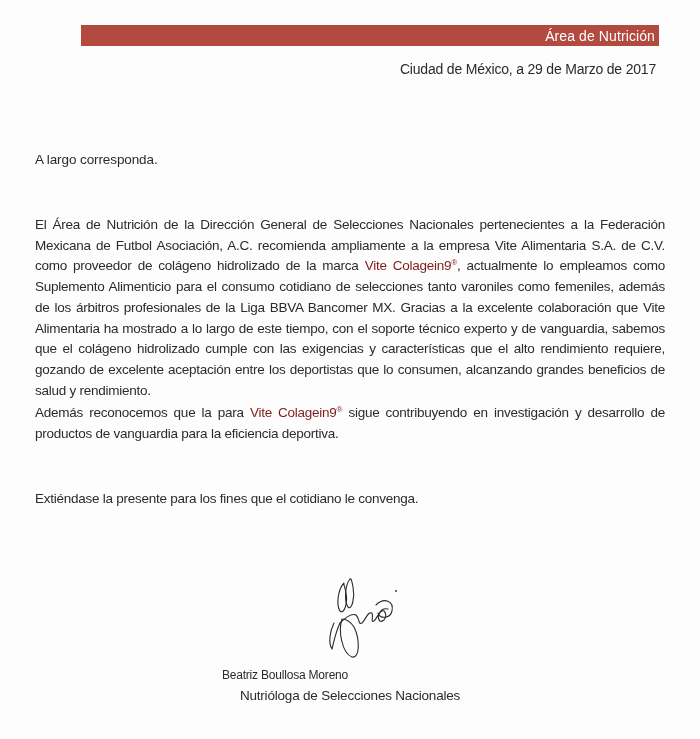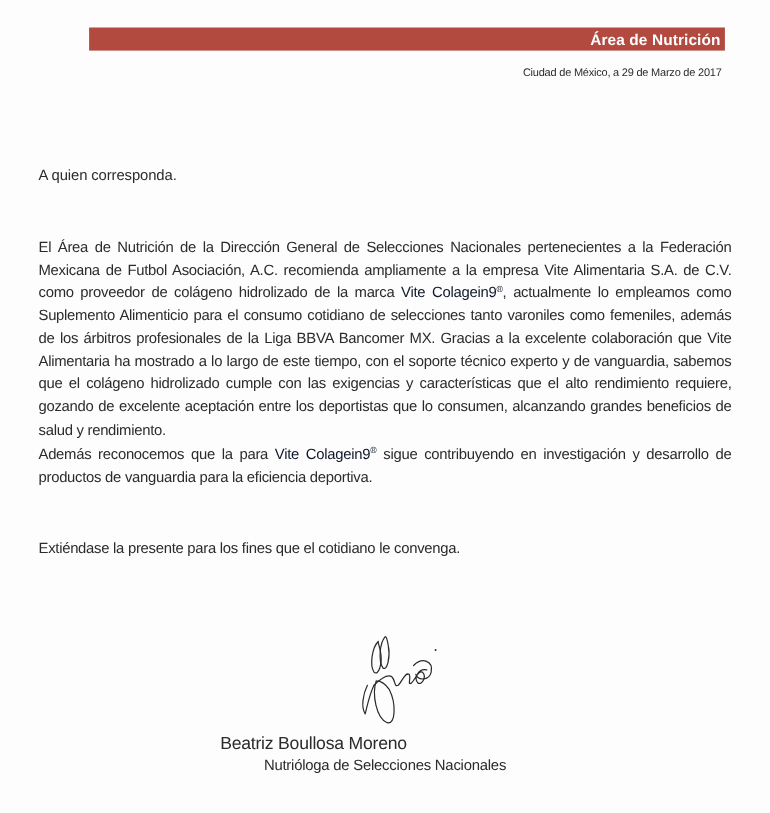--- a/index.html
+++ b/index.html
@@ -25,29 +25,29 @@
       background: #b34a40;
       box-sizing: border-box;
       padding-right: 4px;
       display: flex;
       align-items: center;
       justify-content: flex-end;
     }
     .header-title {
       color: #ffffff;
       font-family: "Liberation Sans", sans-serif;
-      font-weight: bold;
+      font-weight: normal;
       font-size: 14px;
       letter-spacing: 0.1px;
     }
     .date-line {
       position: absolute;
       right: 44px;
       top: 61px;
-      font-size: 10px;
+      font-size: 14px;
       color: #2b2b2b;
       letter-spacing: -0.2px;
     }
     .salutation {
       position: absolute;
       left: 35px;
       top: 152px;
       font-size: 13.5px;
       letter-spacing: -0.1px;
     }
@@ -57,41 +57,41 @@
       width: 630px;
       font-size: 13.5px;
       line-height: 20.7px;
       text-align: justify;
       letter-spacing: -0.25px;
     }
     .para-1 { top: 215px; }
     .para-2 { top: 403px; }
     .para-3 { top: 489px; }
     .brand {
-      color: #0f172a;
+      color: #7f1d1d;
     }
     .brand sup {
       font-size: 8px;
       vertical-align: 5px;
       line-height: 0;
     }
     .signature {
       position: absolute;
       left: 318px;
       top: 575px;
       width: 80px;
       height: 85px;
     }
     .sig-name {
       position: absolute;
       left: 0;
       width: 570px;
       text-align: center;
       top: 668px;
-      font-size: 16px;
+      font-size: 12px;
       letter-spacing: -0.2px;
     }
     .sig-title {
       position: absolute;
       left: 0;
       width: 700px;
       text-align: center;
       top: 688px;
       font-size: 13.5px;
       letter-spacing: -0.2px;
@@ -99,21 +99,21 @@
   </style>
 </head>
 <body>
 
 <div class="header-bar">
   <span class="header-title">Área de Nutrición</span>
 </div>
 
 <div class="date-line">Ciudad de México, a 29 de Marzo de 2017</div>
 
-<div class="salutation">A quien corresponda.</div>
+<div class="salutation">A largo corresponda.</div>
 
 <div class="para para-1"><span>El Área de Nutrición de la Dirección General de Selecciones Nacionales pertenecientes a la Federación Mexicana de Futbol Asociación, A.C. recomienda ampliamente a la empresa Vite Alimentaria S.A. de C.V. como proveedor de colágeno hidrolizado de la marca </span><span class="brand"><span>Vite Colagein9</span><sup>®</sup></span><span>, actualmente lo empleamos como Suplemento Alimenticio para el consumo cotidiano de selecciones tanto varoniles como femeniles, además de los árbitros profesionales de la Liga BBVA Bancomer MX. Gracias a la excelente colaboración que Vite Alimentaria ha mostrado a lo largo de este tiempo, con el soporte técnico experto y de vanguardia, sabemos que el colágeno hidrolizado cumple con las exigencias y características que el alto rendimiento requiere, gozando de excelente aceptación entre los deportistas que lo consumen, alcanzando grandes beneficios de salud y rendimiento.</span></div>
 
 <div class="para para-2"><span>Además reconocemos que la para </span><span class="brand"><span>Vite Colagein9</span><sup>®</sup></span><span> sigue contribuyendo en investigación y desarrollo de productos de vanguardia para la eficiencia deportiva.</span></div>
 
 <div class="para para-3">Extiéndase la presente para los fines que el cotidiano le convenga.</div>
 
 <svg class="signature" viewBox="0 0 80 85" xmlns="http://www.w3.org/2000/svg">
   <g fill="none" stroke="#2a2a2a" stroke-width="1.1" stroke-linecap="round" stroke-linejoin="round">
 

